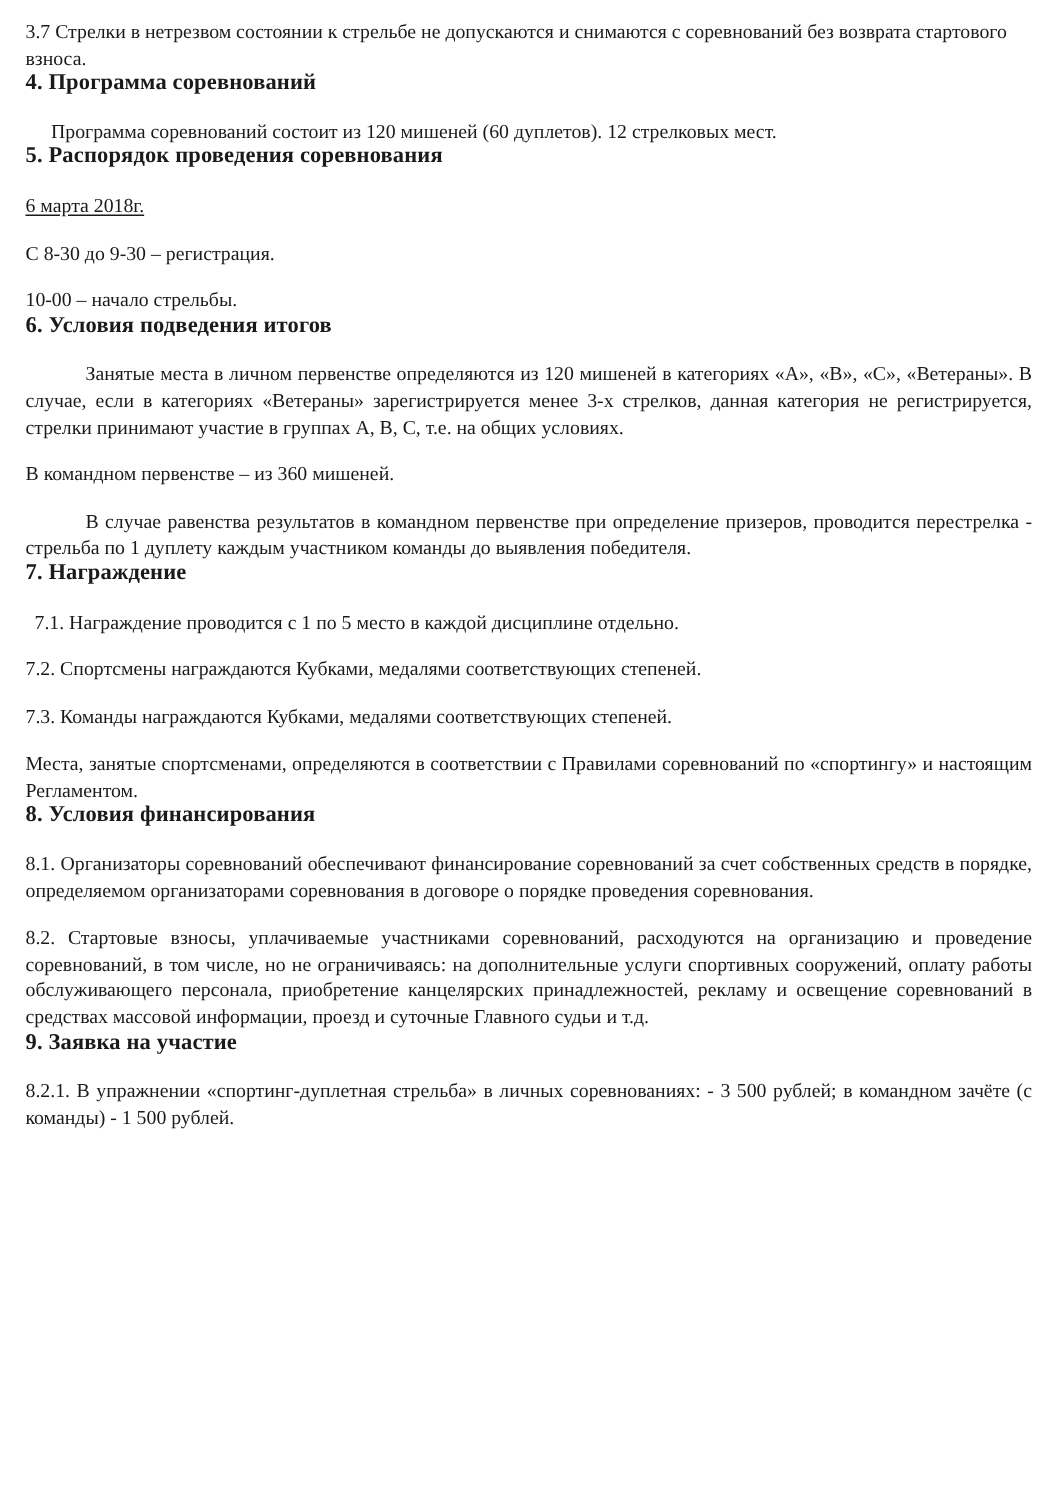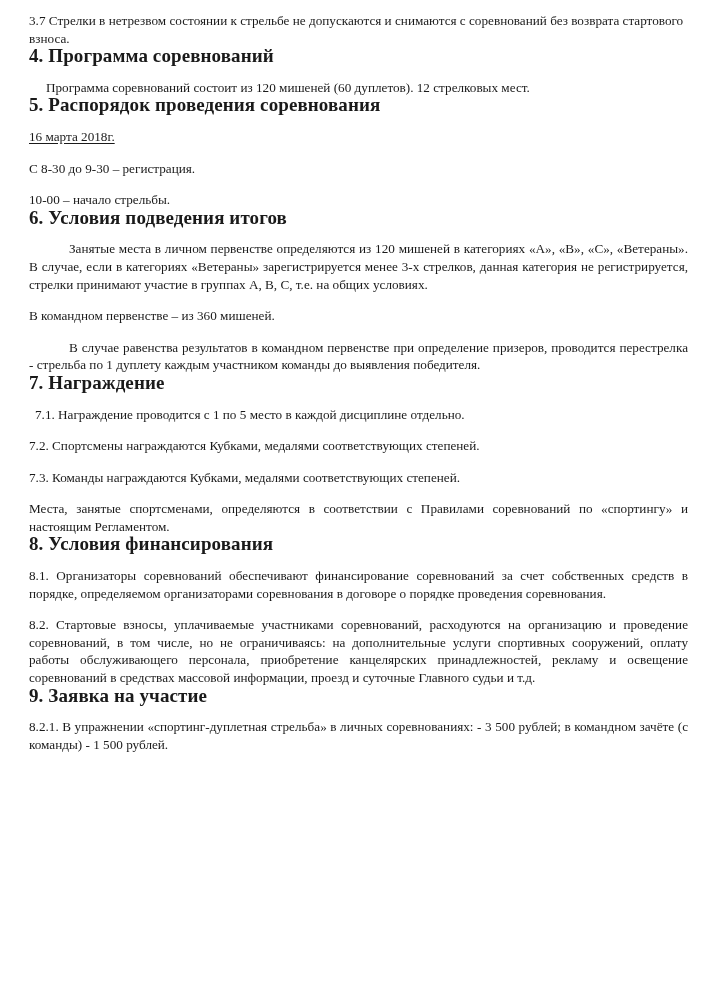--- a/index.html
+++ b/index.html
@@ -13,39 +13,39 @@
     height: 1000px;
     overflow: hidden;
     font-family: "Liberation Serif", "DejaVu Serif", serif;
     color: #1a1a1a;
     -webkit-font-smoothing: antialiased;
   }
   #page {
     width: 706px;
     height: 911px;
     box-sizing: border-box;
-    padding: 12px 18px 0 29px;
+    padding: 12px 18px 0 17px;
     background: #ffffff;
     position: relative;
   }
   .blk {
     margin: 0;
     font-size: 13.2px;
     line-height: 17.6px;
     text-align: justify;
     text-justify: inter-word;
   }
   
   .sp-head   { margin-top: 15px; }
   .sp-para   { margin-top: 14px; }
   .sp-first  { margin-top: 0; }
 
   h2.heading {
     margin: 0;
-    font-size: 19px;
+    font-size: 15px;
     line-height: 17.6px;
     font-weight: bold;
     text-align: left;
     letter-spacing: 0.1px;
   }
   .indent-1 { text-indent: 17px; }
   .indent-3 { text-indent: 40px; }
   .pad-sm   { padding-left: 6px; }
   .nojust   { text-align: left; }
   .u { text-decoration: underline; text-underline-offset: 2px; }
@@ -56,21 +56,21 @@
 <div id="page">
 
   <p class="blk sp-first nojust">3.7 Стрелки в нетрезвом состоянии к стрельбе не допускаются и снимаются с соревнований без возврата стартового взноса.</p>
 
   <h2 class="heading sp-head">4. Программа соревнований</h2>
 
   <p class="blk sp-para indent-1 nojust">Программа соревнований состоит из 120 мишеней (60 дуплетов). 12 стрелковых мест.</p>
 
   <h2 class="heading sp-head">5. Распорядок проведения соревнования</h2>
 
-  <p class="blk sp-para nojust"><span class="u">16 марта 2018г.</span></p>
+  <p class="blk sp-para nojust"><span class="u">6 марта 2018г.</span></p>
 
   <p class="blk sp-para nojust">С 8-30 до 9-30 – регистрация.</p>
 
 
   <p class="blk sp-para nojust">10-00 – начало стрельбы.</p>
 
   <h2 class="heading sp-head">6. Условия подведения итогов</h2>
 
   <p class="blk sp-para indent-3">Занятые места в личном первенстве определяются из 120 мишеней в категориях «А», «В», «С», «Ветераны». В случае, если в категориях «Ветераны» зарегистрируется менее 3-х стрелков, данная категория не регистрируется, стрелки принимают участие в группах А, В, С, т.е. на общих условиях.</p>
 

